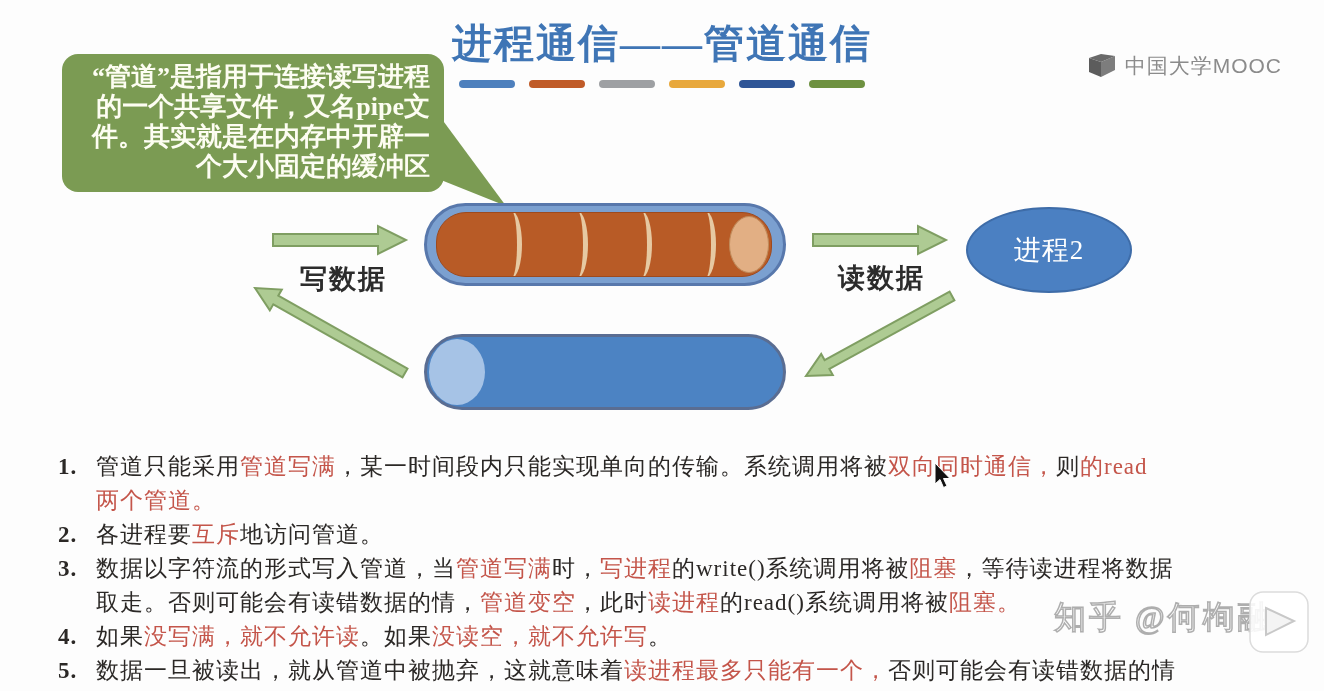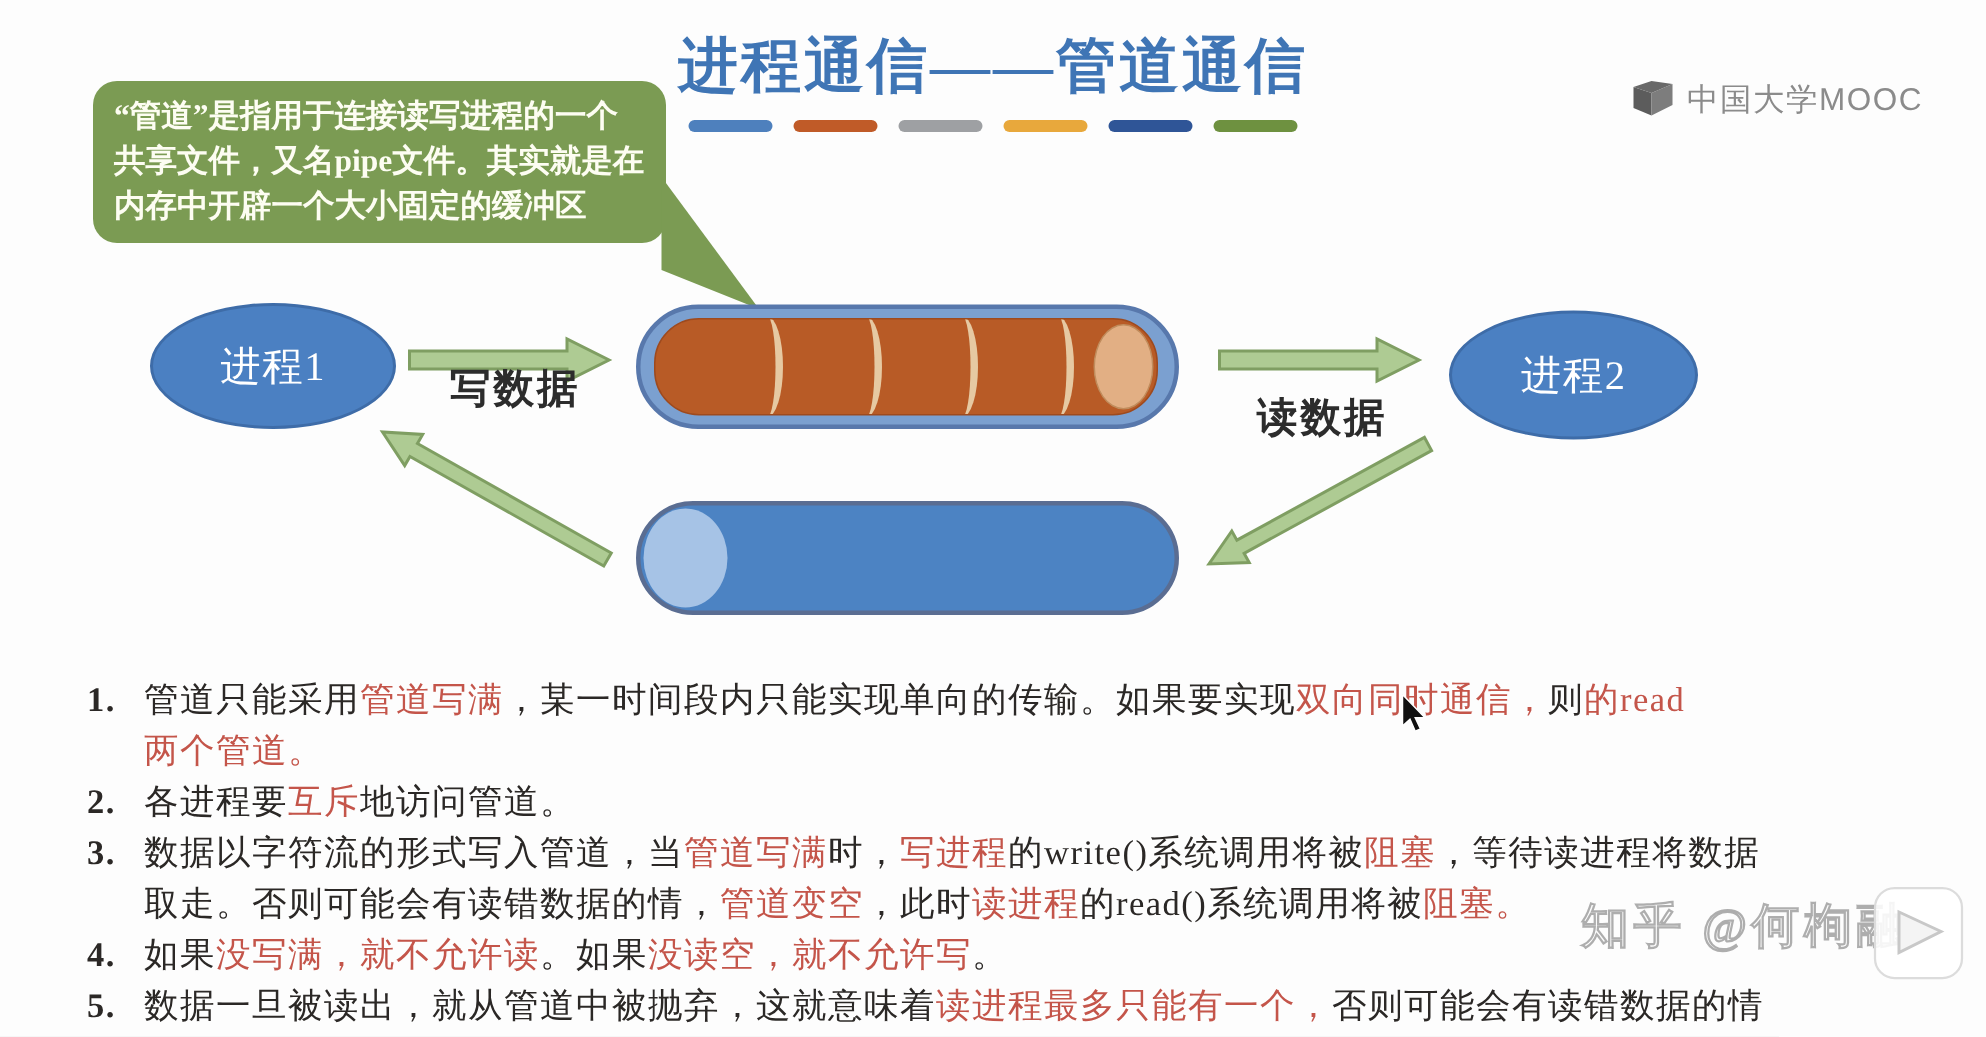--- a/index.html
+++ b/index.html
@@ -21,36 +21,36 @@
     font-size:40px; font-weight:bold; color:#3f75b5; letter-spacing:2px; white-space:nowrap;
   }
   .dash-row{
     position:absolute; top:80px; left:50%; transform:translateX(-50%);
     display:flex; gap:14px;
   }
   .dash{width:56px; height:8px; border-radius:4px; display:inline-block;}
   
   .bubble{
     position:absolute; left:62px; top:54px; width:382px; box-sizing:border-box;
-    background:#7b9b53; border-radius:16px; padding:8px 14px 10px 14px;
-    color:#fdfdf2; font-size:21px; font-weight:bold; line-height:30px;
+    background:#7b9b53; border-radius:16px; padding:8px 14px 10px 26px;
+    color:#fdfdf2; font-size:26px; font-weight:bold; line-height:30px;text-align:right;
   }
   
   .proc{
     position:absolute; border-radius:50%;
     background:#4b80c2; border:2px solid #3e6ca8;
     display:flex; align-items:center; justify-content:center;
     color:#fff; font-size:27px; letter-spacing:1px;
   }
   #proc1{left:100px; top:202px; width:160px; height:80px;}
   #proc2{left:966px; top:207px; width:162px; height:82px;}
   .flow-label{
     position:absolute; font-size:27px; font-weight:bold; color:#2c2c2c; letter-spacing:2px;
   }
-  #write-label{left:300px; top:241px;text-align:right;}
+  #write-label{left:300px; top:261px;text-align:right;}
   #read-label{left:838px; top:260px;}
   .pipe{
     position:absolute; left:424px; top:203px; width:362px; height:83px;
     background:#7ba0d0; border:3px solid #5878ac; border-radius:45px; box-sizing:border-box;
   }
   .pipe-inner{
     position:absolute; left:9px; top:6px; right:11px; bottom:6px;
     background:#b85b26; border:1px solid #9e4a1e; border-radius:30px; overflow:hidden;
   }
   .pipe-seam{
@@ -116,23 +116,20 @@
   <div class="bubble">“管道”是指用于连接读写进程的一个共享文件，又名pipe文件。其实就是在内存中开辟一个大小固定的缓冲区</div>
 
   <svg class="arrow-layer" width="1324" height="691" viewBox="0 0 1324 691">
     <polygon points="441,118 441,180 506,206" fill="#7b9b53"></polygon>
     <polygon points="273,234 378,234 378,226 406,240 378,254 378,246 273,246" fill="#aecb93" stroke="#7f9e62" stroke-width="2"></polygon>
     <polygon points="813,234 918,234 918,226 946,240 918,254 918,246 813,246" fill="#aecb93" stroke="#7f9e62" stroke-width="2"></polygon>
     <polygon points="407.5,368.7 278.3,295.7 281.8,289.6 255,288 269.8,310.4 273.3,304.3 402.5,377.3" fill="#aecb93" stroke="#7f9e62" stroke-width="2"></polygon>
     <polygon points="949.6,291.6 824.6,360.1 821.2,354 806,376 832.8,375 829.4,368.9 954.4,300.4" fill="#aecb93" stroke="#7f9e62" stroke-width="2"></polygon>
   </svg>
 
-  <div class="proc" id="proc1">
-    <span>进程1</span>
-  </div>
   <div class="proc" id="proc2">
     <span>进程2</span>
   </div>
 
   <div class="flow-label" id="write-label">写数据</div>
   <div class="flow-label" id="read-label">读数据</div>
 
   <div class="pipe">
     <div class="pipe-inner">
       <div class="pipe-seam" style="left:64px"></div>
@@ -143,21 +140,21 @@
     </div>
   </div>
 
   <div class="cylinder">
     <div class="cyl-cap"></div>
   </div>
 
   <div class="notes">
       <div class="note-item">
         <span class="note-num">1.</span>
-        <span class="note-body"><span>管道只能采用</span><span class="hl">管道写满</span><span>，某一时间段内只能实现单向的传输。如果要实现</span><span class="hl">双向同时通信，</span><span>则</span><span class="hl">的read</span><br><span class="hl">两个管道。</span></span>
+        <span class="note-body"><span>管道只能采用</span><span class="hl">管道写满</span><span>，某一时间段内只能实现单向的传输。系统调用将被</span><span class="hl">双向同时通信，</span><span>则</span><span class="hl">的read</span><br><span class="hl">两个管道。</span></span>
       </div>
       <div class="note-item">
         <span class="note-num">2.</span>
         <span class="note-body"><span>各进程要</span><span class="hl">互斥</span><span>地访问管道。</span></span>
       </div>
       <div class="note-item">
         <span class="note-num">3.</span>
         <span class="note-body"><span>数据以字符流的形式写入管道，当</span><span class="hl">管道写满</span><span>时，</span><span class="hl">写进程</span><span>的write()系统调用将被</span><span class="hl">阻塞</span><span>，等待读进程将数据</span><br><span>取走。否则可能会有读错数据的情，</span><span class="hl">管道变空</span><span>，此时</span><span class="hl">读进程</span><span>的read()系统调用将被</span><span class="hl">阻塞。</span></span>
       </div>
       <div class="note-item">

